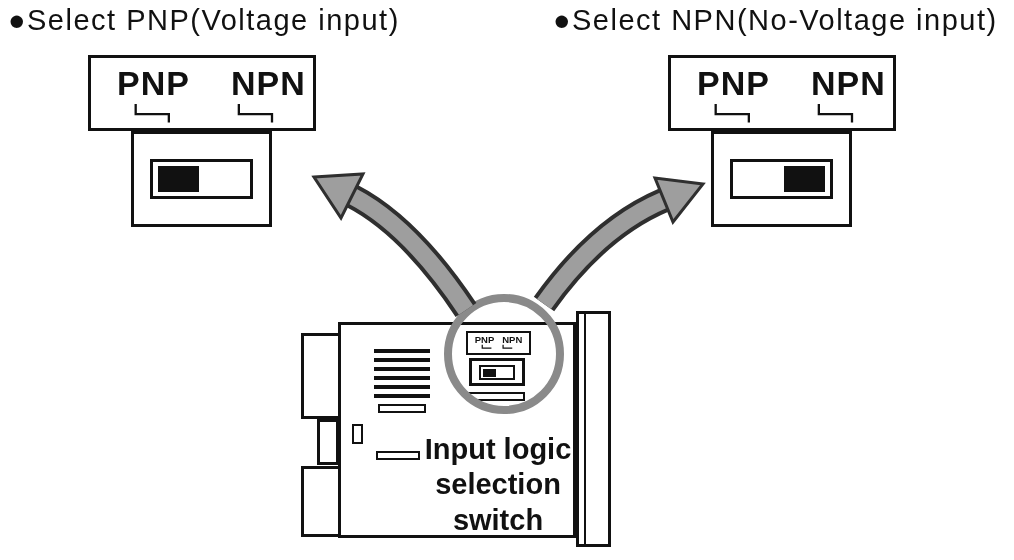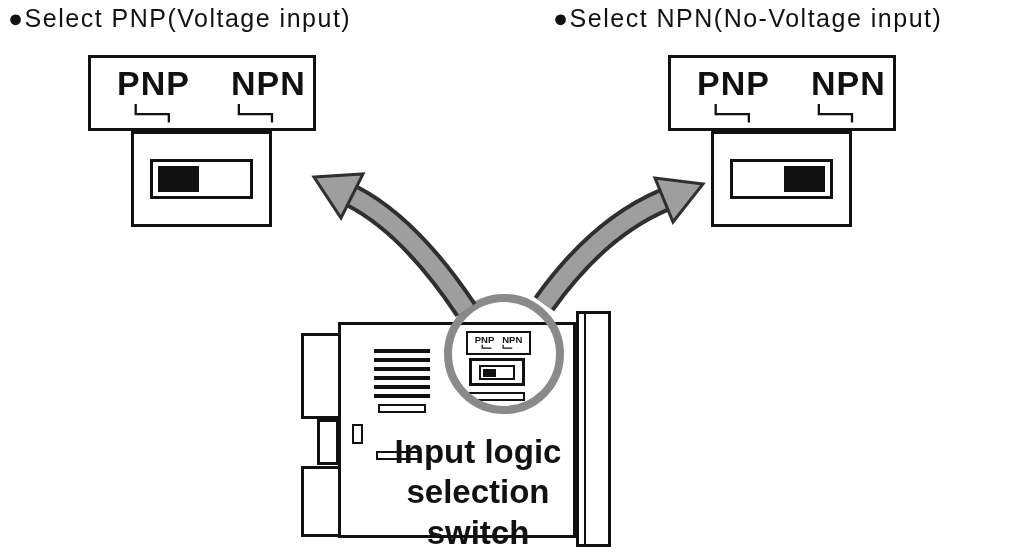--- a/index.html
+++ b/index.html
@@ -8,21 +8,21 @@
     --arrow-outline:#2f2f2f;
     --circle:#8a8a8a;
     --background:#ffffff;
   }
   html,body{margin:0;padding:0;background:#fff;}
   .stage{
     position:relative;width:1014px;height:560px;background:var(--background);
     font-family:"Liberation Sans", sans-serif;color:var(--line);overflow:hidden;
   }
   
-  .header-label{position:absolute;top:4px;font-size:25px;letter-spacing:1.5px;white-space:nowrap;}
+  .header-label{position:absolute;top:4px;font-size:29px;letter-spacing:1.5px;white-space:nowrap;}
   .header-left{left:8px;}
   .header-right{left:553px;}
 
   
   .label-box{position:absolute;top:55px;width:228px;height:76px;border:3px solid var(--line);
     background:#fff;box-sizing:border-box;z-index:2;}
   .big-label{position:absolute;top:6px;font-size:34px;font-weight:bold;letter-spacing:1px;}
   .brackets{position:absolute;left:0;top:0;width:100%;height:100%;}
   .brackets polyline{fill:none;stroke:var(--line);stroke-width:2.5;}
 
@@ -66,22 +66,22 @@
     border:2px solid var(--line);box-sizing:border-box;}
   .mini-slot .slider{top:1.5px;width:13px;height:8px;}
   .mini-slot .slider.pos-left{left:2px;}
 
   
   .highlight-circle{position:absolute;left:444px;top:294px;width:120px;height:120px;
     border:8px solid var(--circle);border-radius:50%;box-sizing:border-box;z-index:3;
     pointer-events:none;background:transparent;}
 
   
-  .device-caption{position:absolute;left:378px;top:432px;width:200px;text-align:center;
-    font-size:33px;font-weight:bold;line-height:1.22;white-space:pre-line;z-index:2;}
+  .device-caption{position:absolute;left:398px;top:432px;width:200px;text-align:center;
+    font-size:29px;font-weight:bold;line-height:1.22;white-space:pre-line;z-index:2;}
 
   
   .arrow-layer{position:absolute;left:0;top:0;width:1014px;height:560px;z-index:4;pointer-events:none;}
   .arrow-outline{stroke:var(--arrow-outline);stroke-width:25;fill:none;stroke-linecap:butt;}
   .arrow-body{stroke:var(--arrow-fill);stroke-width:17;fill:none;stroke-linecap:butt;}
   .arrow-head{fill:var(--arrow-fill);stroke:var(--arrow-outline);stroke-width:3;stroke-linejoin:miter;}
 </style>
 </head>
 <body>
 

